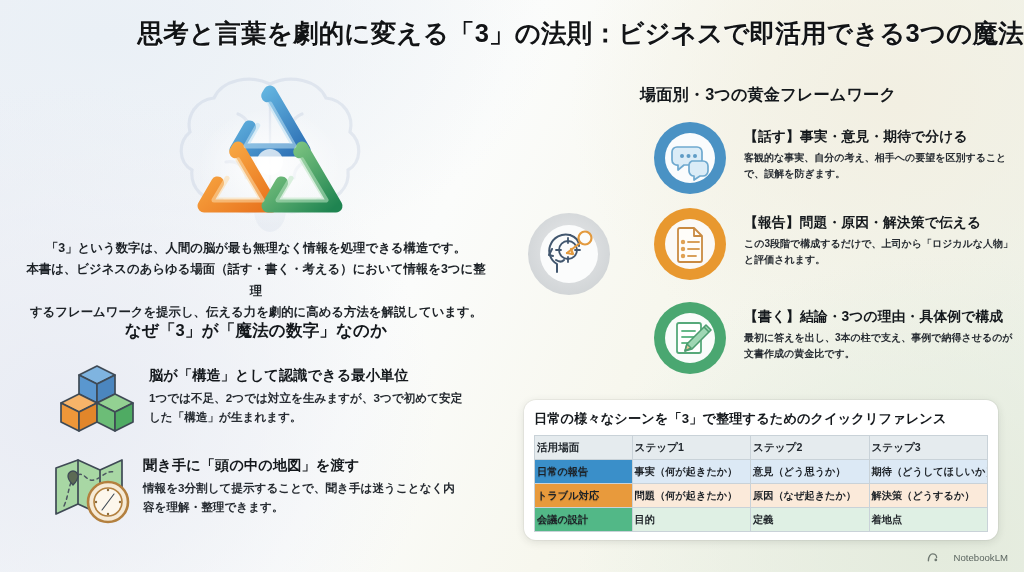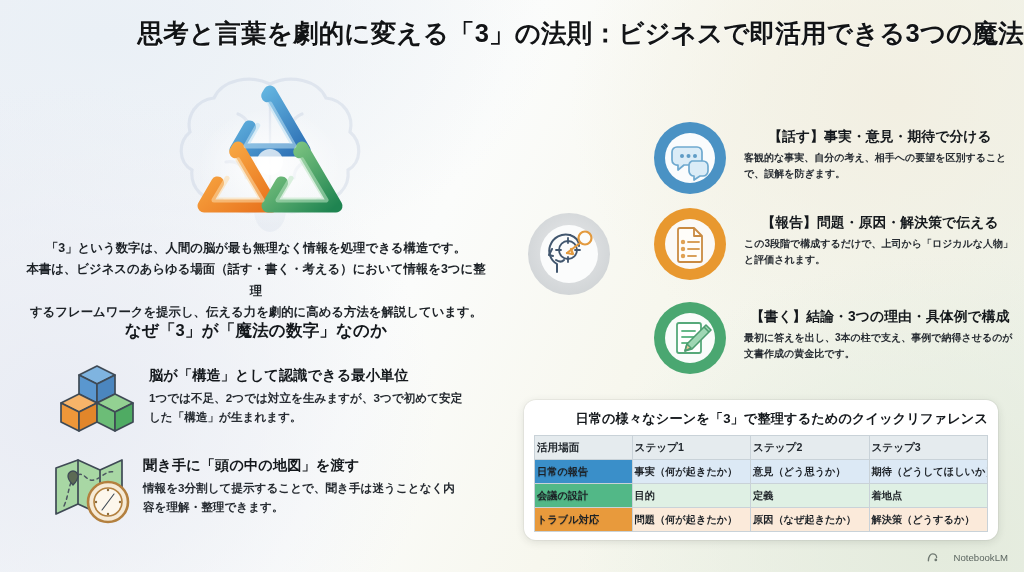--- a/index.html
+++ b/index.html
@@ -61,32 +61,32 @@
   #fw-heading {
     position:absolute; left:640px; top:84px;
     font-size:16.2px; font-weight:bold; color:#14181c; letter-spacing:.1px;
   }
   .fw-item { position:absolute; display:flex; gap:14px; width:386px; }
   #fw-0 { left:650px; top:118px; }
   #fw-1 { left:650px; top:204px; }
   #fw-2 { left:650px; top:298px; }
   .fw-ring { flex:0 0 auto; width:80px; height:80px; }
   .fw-body { padding-top:10px; }
-  .fw-title { font-size:13.8px; font-weight:bold; color:#14181c; margin-bottom:4px; letter-spacing:.1px;text-align:center; }
+  .fw-title { font-size:13.8px; font-weight:bold; color:#14181c; margin-bottom:4px; letter-spacing:.1px; }
   .fw-desc  { font-size:10px; font-weight:bold; color:#272c32; line-height:1.58; width:272px; }
 
   
   #qr-card {
     position:absolute; left:524px; top:400px; width:474px; height:140px;
     background:#ffffff; border-radius:12px;
     box-shadow:0 2px 8px rgba(40,50,40,.13), 0 0 0 1px rgba(0,0,0,.04);
     padding:8px 10px 10px;
   }
   #qr-title {
-    text-align:right; font-size:13.2px; font-weight:bold; color:#14181c;
+    text-align:left; font-size:13.2px; font-weight:bold; color:#14181c;
     margin:2px 0 7px; letter-spacing:.1px;
   }
   #qr-table { width:100%; border-collapse:collapse; table-layout:fixed; }
   #qr-table th, #qr-table td {
     border:1px solid #c9d2d8;
     font-size:10.2px; font-weight:bold; text-align:left;
     height:24px; padding:0 2px; color:#1d2227;
     white-space:nowrap; overflow:hidden;
   }
   #qr-table th { background:#e5ebee; color:#22282e; font-size:10.6px; }
@@ -236,20 +236,21 @@
         <path d="M49 32 v5 M49 51 v5 M37 44 h5 M56 44 h5" stroke-linecap="round"></path>
       </g>
       <g stroke="#e39a3e" stroke-width="2.2" fill="none" stroke-linecap="round">
         <circle cx="66" cy="32" r="6.5"></circle>
         <path d="M61 37 L48 47"></path>
         <path d="M52 43 l2 5 M48 47 l5 1"></path>
       </g>
     </svg>
   </div>
 
+  <div id="fw-heading">場面別・3つの黄金フレームワーク</div>
 
   <div class="fw-item" id="fw-0">
     <div class="fw-ring">
       <svg width="80" height="80" viewBox="0 0 80 80" xmlns="http://www.w3.org/2000/svg" aria-hidden="true">
         <circle cx="40" cy="40" r="36" fill="#4a92c4"></circle>
         <circle cx="40" cy="40" r="25" fill="#fafcfd"></circle>
         <g fill="#dbecf7" stroke="#6fa9cf" stroke-width="1.7" stroke-linejoin="round">
           <path d="M27 29 h20 a5 5 0 0 1 5 5 v8 a5 5 0 0 1 -5 5 h-13 l-6 5 v-5 a5 5 0 0 1 -6 -5 v-8 a5 5 0 0 1 5 -5 Z"></path>
           <path d="M42 43 h11 a5 5 0 0 1 5 5 v5 a5 5 0 0 1 -5 5 h-3 l-6 4 v-4 a5 5 0 0 1 -5 -5 v-5 a5 5 0 0 1 3 -5 Z"></path>
         </g>
@@ -333,31 +334,31 @@
         </tr>
       </thead>
       <tbody>
         <tr>
           <td class="rowlab" style="background-color: rgb(58, 143, 201);">日常の報告</td>
           <td style="background-color: rgb(220, 233, 245);">事実（何が起きたか）</td>
           <td style="background-color: rgb(220, 233, 245);">意見（どう思うか）</td>
           <td style="background-color: rgb(220, 233, 245);">期待（どうしてほしいか）</td>
         </tr>
         <tr>
+          <td class="rowlab" style="background-color: rgb(232, 154, 60);">トラブル対応</td>
+          <td style="background-color: rgb(251, 234, 218);">問題（何が起きたか）</td>
+          <td style="background-color: rgb(251, 234, 218);">原因（なぜ起きたか）</td>
+          <td style="background-color: rgb(251, 234, 218);">解決策（どうするか）</td>
+        </tr>
+        <tr>
           <td class="rowlab" style="background-color: rgb(82, 184, 135);">会議の設計</td>
           <td style="background-color: rgb(223, 240, 228);">目的</td>
           <td style="background-color: rgb(223, 240, 228);">定義</td>
           <td style="background-color: rgb(223, 240, 228);">着地点</td>
         </tr>
-        <tr>
-          <td class="rowlab" style="background-color: rgb(232, 154, 60);">トラブル対応</td>
-          <td style="background-color: rgb(251, 234, 218);">問題（何が起きたか）</td>
-          <td style="background-color: rgb(251, 234, 218);">原因（なぜ起きたか）</td>
-          <td style="background-color: rgb(251, 234, 218);">解決策（どうするか）</td>
-        </tr>
       </tbody>
     </table>
   </div>
 
   <div id="watermark">
     <span>
       <svg width="11" height="11" viewBox="0 0 12 12" xmlns="http://www.w3.org/2000/svg" aria-hidden="true">
         <path d="M1.5 9.5 C1.5 4.5 4 2 6.2 2 C8.4 2 10.5 3.6 10.5 6.1" fill="none" stroke="#5c6660" stroke-width="1.5" stroke-linecap="round"></path>
         <circle cx="9.6" cy="8.6" r="1.5" fill="#5c6660"></circle>
       </svg>

